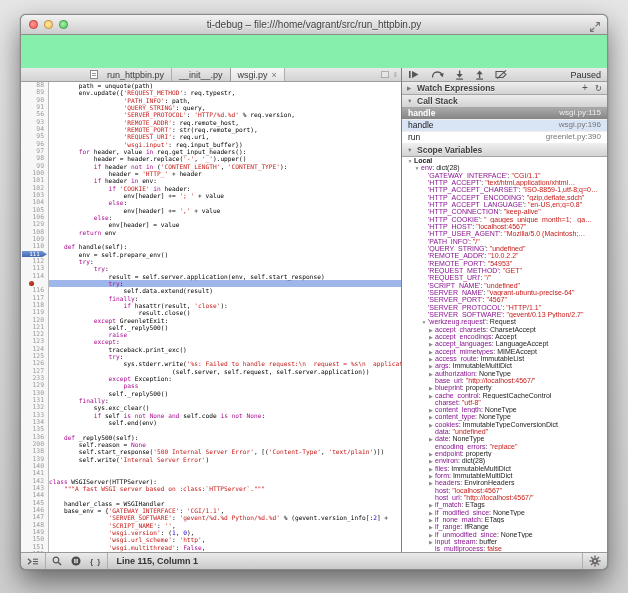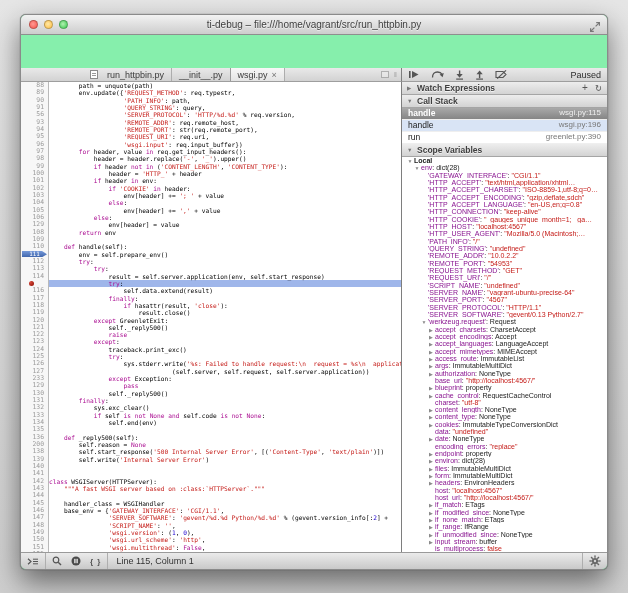--- a/index.html
+++ b/index.html
@@ -91,21 +91,21 @@
   .trow .tri { display:inline-block; width:8px; font-size:5px; color:#8a8a8a; text-align:center; }
   .t-key { color:#88138f; } .t-bold { font-weight:bold; color:#222; }
   .t-str { color:#c41a16; } .t-obj { color:#222; } .t-bool { color:#c41a16; }
 
   
   .statusbar { flex:0 0 17px; height:17px; background:linear-gradient(#ebebeb,#c9c9c9);
     border-top:1px solid #9a9a9a; display:flex; align-items:center; font-size:9px; color:#333; }
   .sb-cell { display:flex; align-items:center; justify-content:center; padding:0 6px; height:100%; }
   .sb-div { width:1px; height:100%; background:#aeaeae; }
   .braces { font-size:8px; font-weight:bold; color:#555; letter-spacing:1px; }
-  .lineinfo { padding-left:8px; }
+  .lineinfo { padding-left:8px;font-weight:bold; }
   .gear-cell { margin-left:auto; border-left:1px solid #aeaeae; }
 </style>
 </head>
 <body>
 
 <div class="window">
 
   <div class="titlebar">
     <div class="lights">
       <span class="light red"></span>

